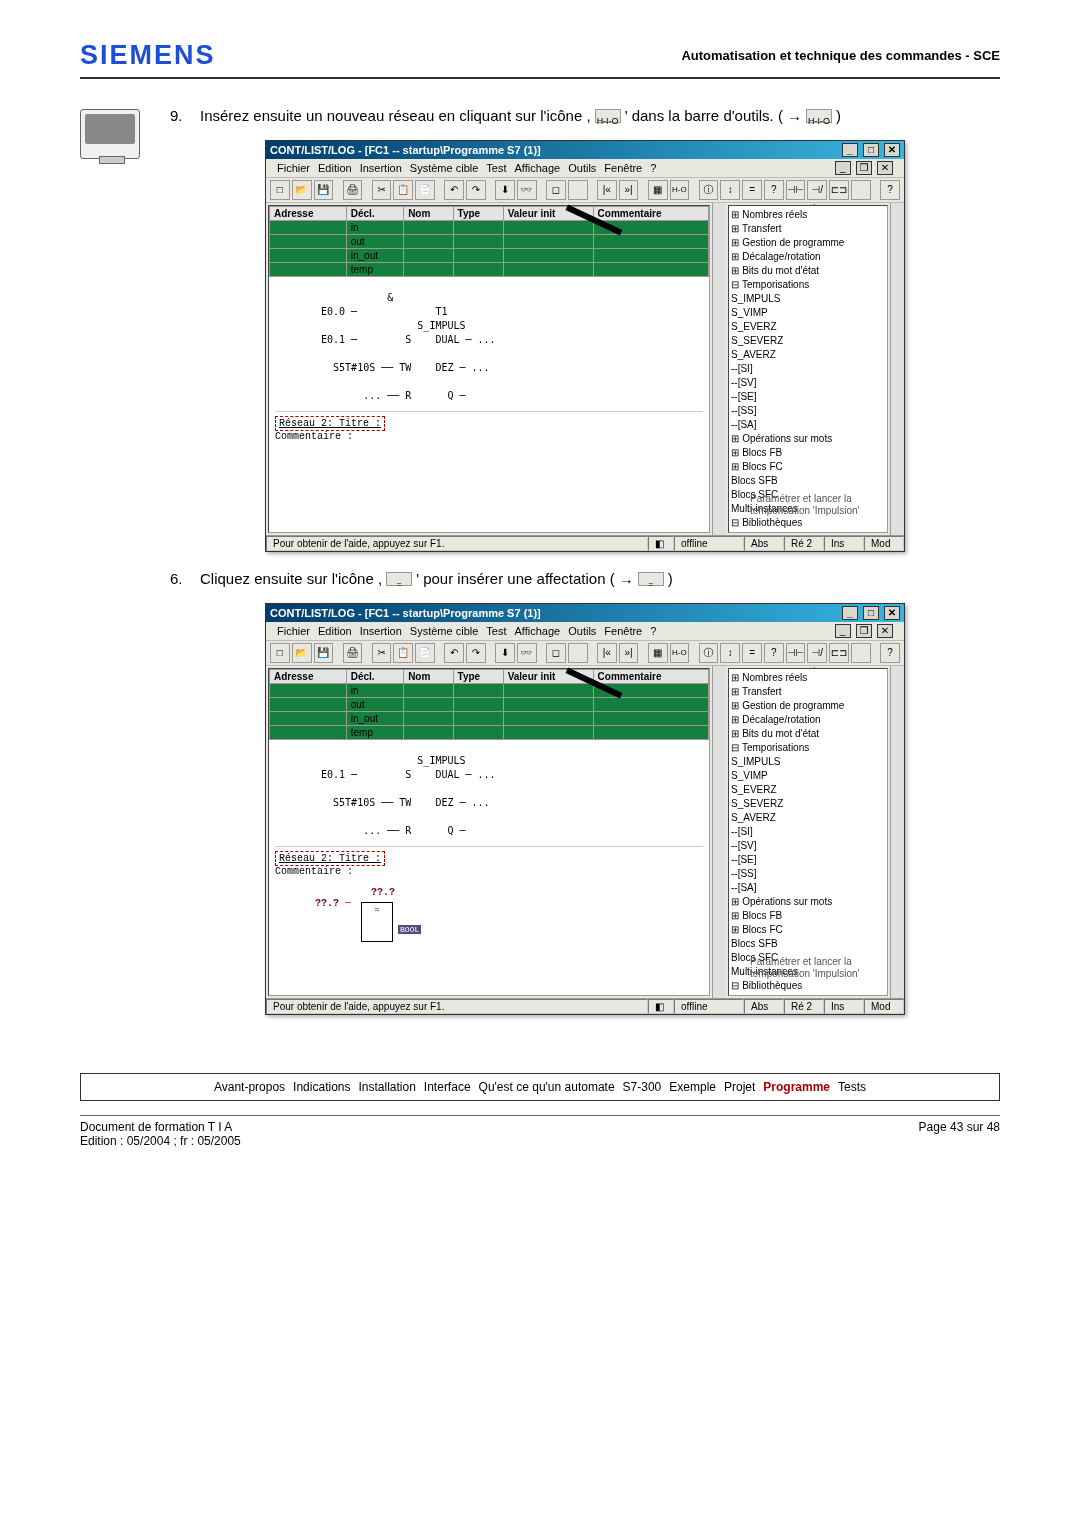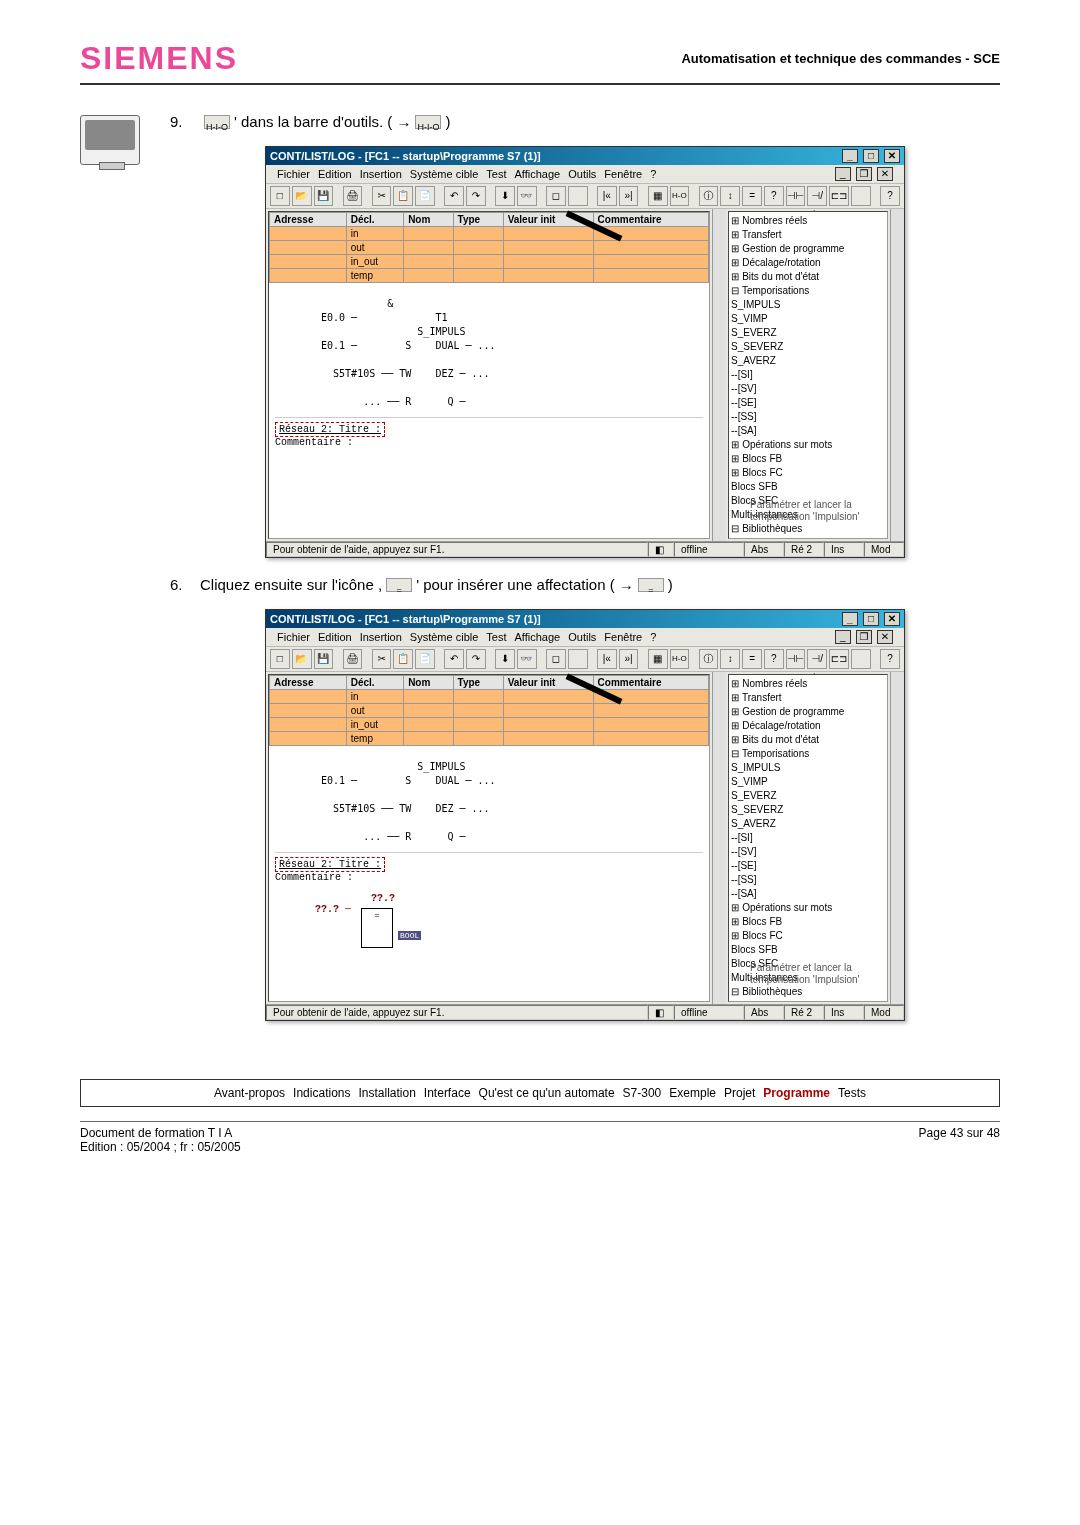--- a/index.html
+++ b/index.html
@@ -22,23 +22,23 @@
     display: flex;
     justify-content: space-between;
     align-items: center;
     border-bottom: 2px solid #333;
     padding-bottom: 6px;
     margin-bottom: 20px;
   }
   .siemens-logo {
     font-family: Arial, sans-serif;
     font-weight: 900;
-    font-size: 32px;
+    font-size: 27px;
     letter-spacing: 2px;
-    color: #ec4899;
+    color: #1d4ed8;
   }
   .header-right {
     font-size: 13px;
     font-weight: 700;
   }
   .body-area {
     display: flex;
   }
   .left-margin {
     width: 90px;
@@ -165,21 +165,21 @@
     min-height: 300px;
   }
   .decl-table {
     width: 100%;
     border-collapse: collapse;
     font-size: 10px;
   }
   .decl-table th, .decl-table td {
     border: 1px solid #999;
     padding: 1px 4px;
-    background: #fdba74;
+    background: #15803d;
     text-align: left;
   }
   .decl-table th { background: #e4e4e4; font-weight: 700; }
   .network-area {
     padding: 6px;
     font-family: "Courier New", monospace;
     font-size: 10px;
     background: #fff;
   }
   .ladder {
@@ -292,20 +292,21 @@
   </div>
 
   <div class="body-area">
     <div class="left-margin">
       <div class="monitor-icon"></div>
     </div>
     <div class="main-content">
 
       <div class="step-row">
         <span class="step-num">9.</span>
+        <span>Insérez ensuite un nouveau réseau en cliquant sur l'icône ,</span>
         <span class="inline-icon">H-I-O</span>
         <span>' dans la barre d'outils. ( →</span>
         <span class="inline-icon">H-I-O</span>
         <span>)</span>
       </div>
 
       <div class="win-outer">
         <div class="titlebar">
           <span>CONT/LIST/LOG - [FC1 -- startup\Programme S7 (1)]</span>
           <span class="titlebar-btns">

